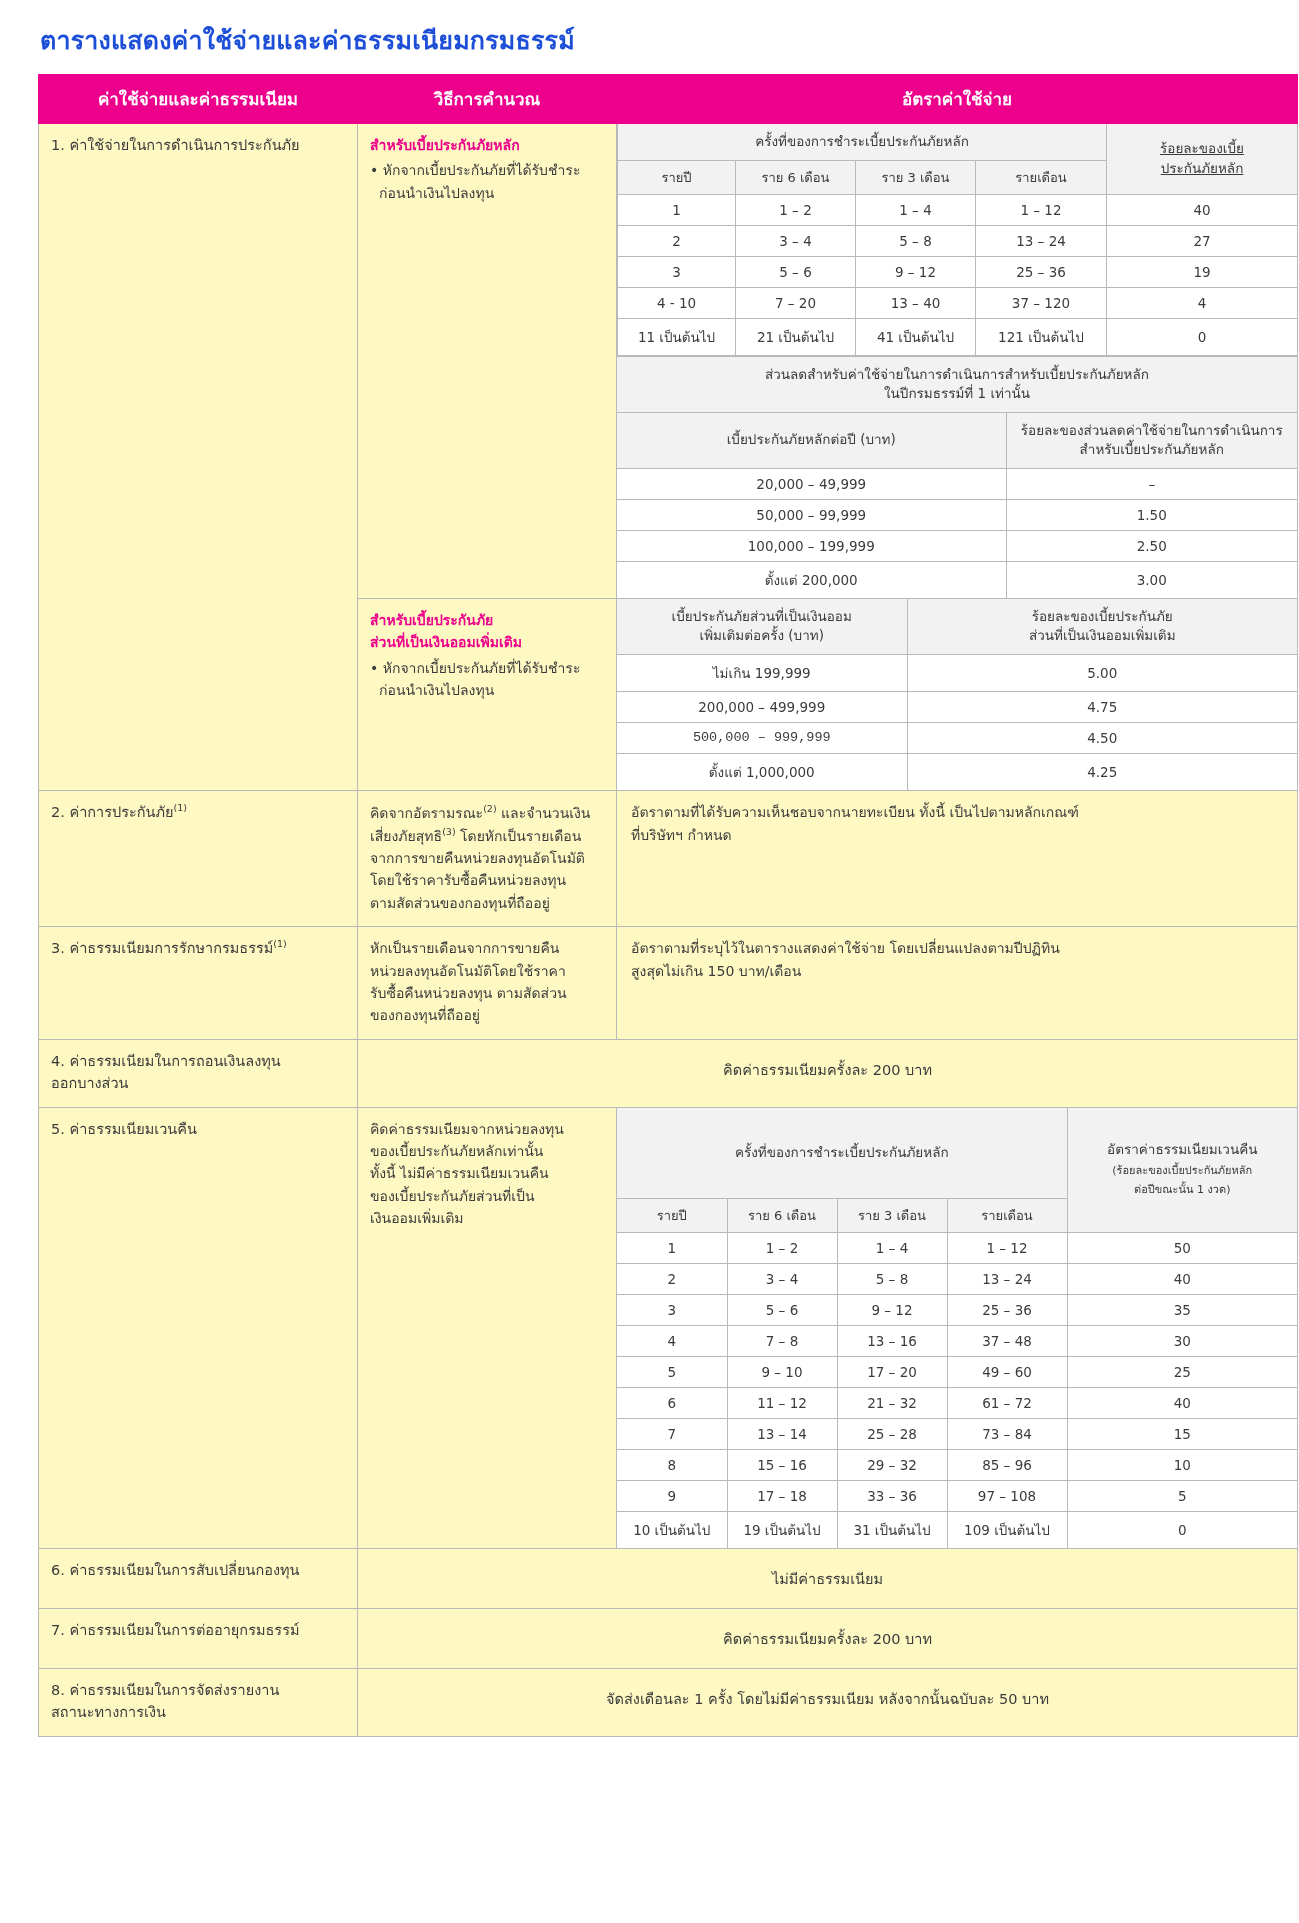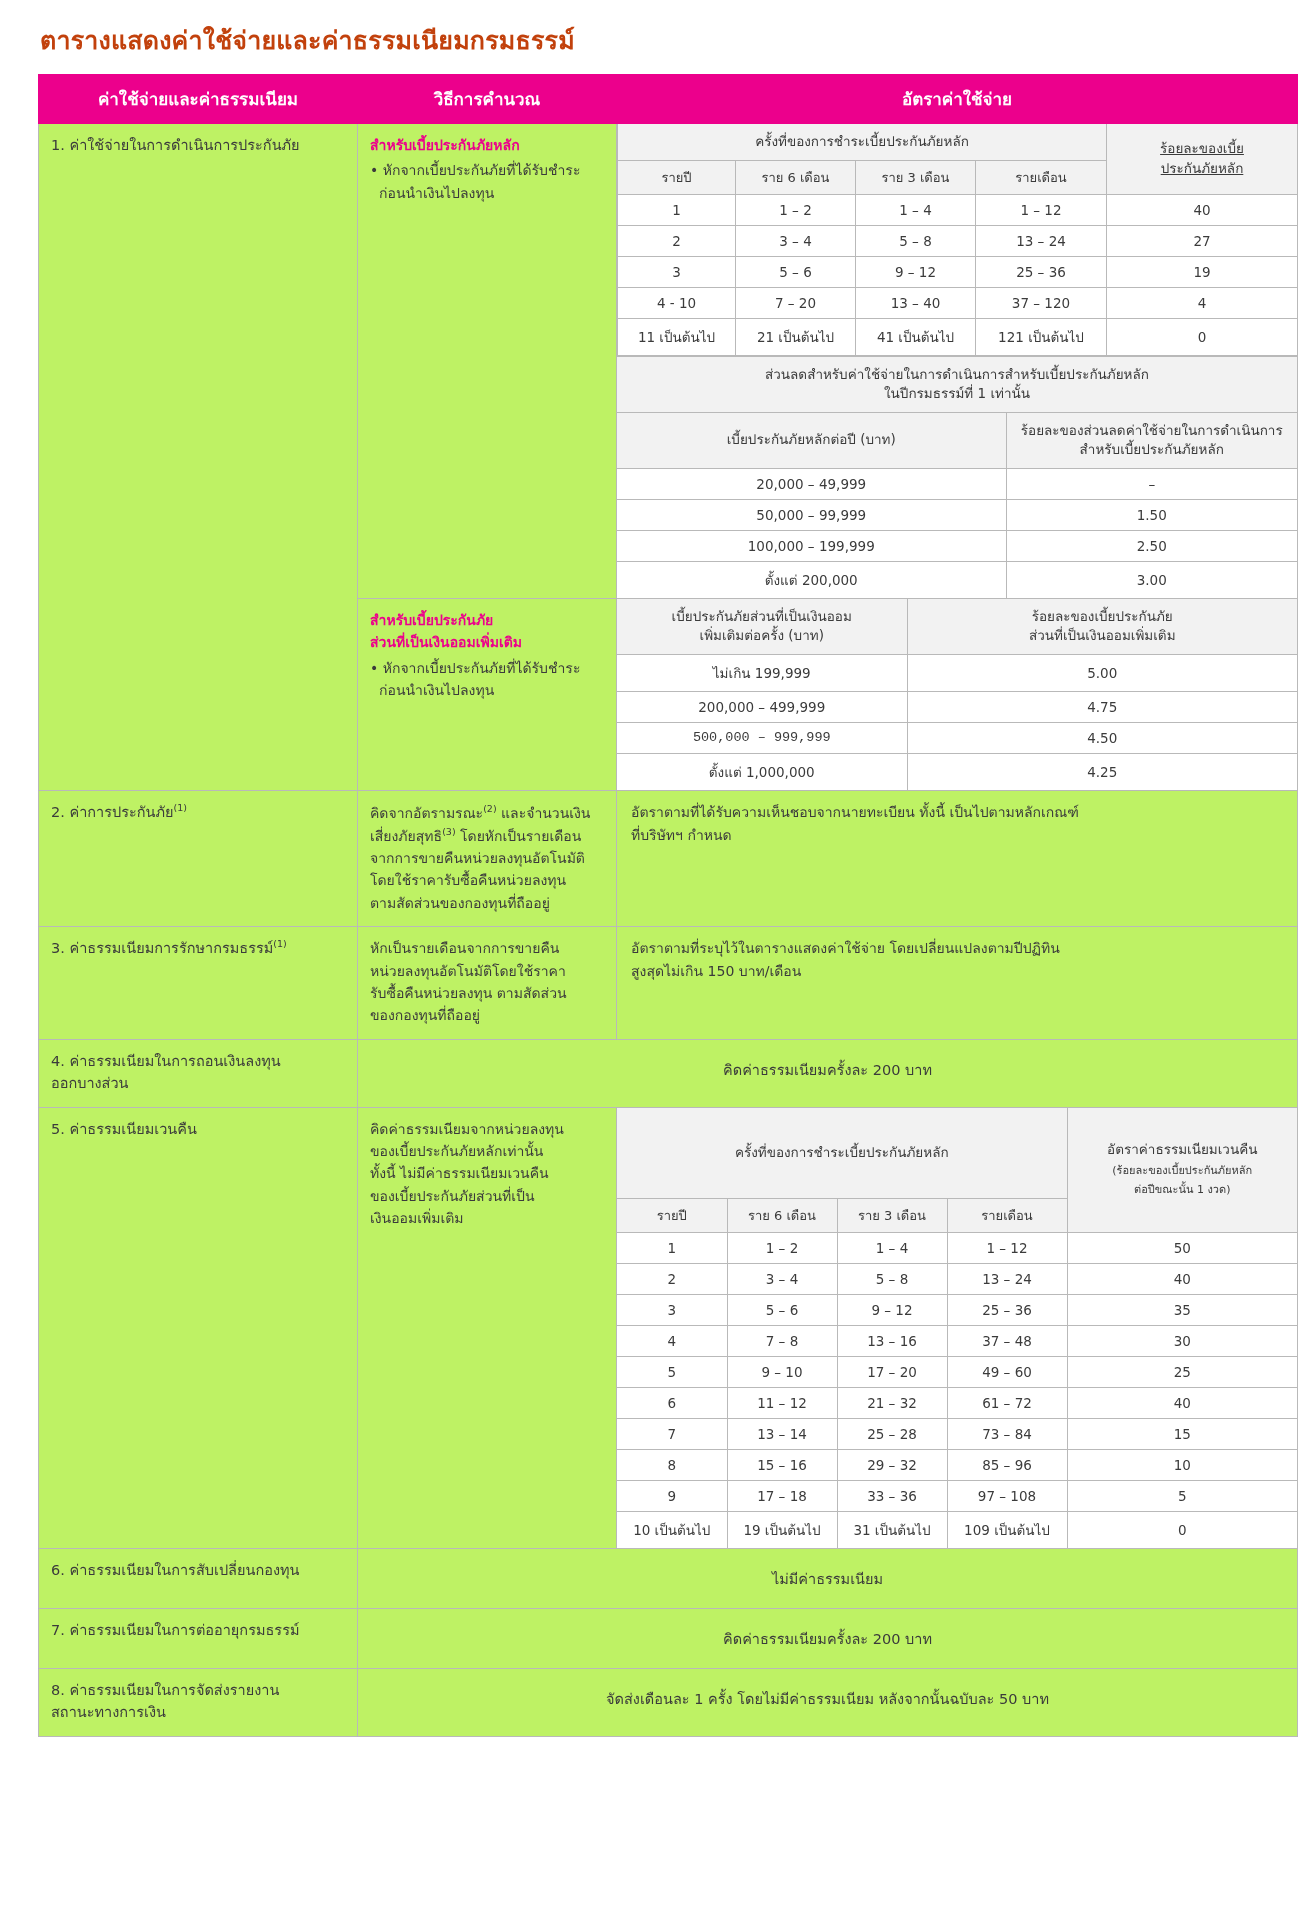--- a/index.html
+++ b/index.html
@@ -9,21 +9,21 @@
     font-family:"DejaVu Sans","Liberation Sans",sans-serif;
     color:#3b3b3b;
     -webkit-font-smoothing:antialiased;
   }
   .page{
     width:1299px;
     box-sizing:border-box;
     padding:14px 28px 30px 38px;
   }
   .doc-title{
-    color:#c2410c;
+    color:#1d4ed8;
     font-size:25px;
     font-weight:bold;
     letter-spacing:.2px;
     margin:6px 0 14px 2px;
   }
   table.main{
     border-collapse:collapse;
     width:1232px;
     table-layout:fixed;
   }
@@ -34,21 +34,21 @@
     font-weight:bold;
     padding:10px 4px 11px 4px;
     border:1px solid #ec008c;
     text-align:center;
     vertical-align:middle;
   }
   table.main > tbody > tr > td{
     border:1px solid #b9b9b9;
     vertical-align:top;
     padding:0;
-    background:#bef264;
+    background:#fef9c3;
   }
   .cellpad{padding:10px 12px 12px 12px;}
   .col1{width:310px;}
   .col2{width:250px;}
   .col3{width:672px;}
 
   .item-title{font-size:14.5px;line-height:1.55;color:#3b3b3b;}
   .sup{font-size:9.5px;vertical-align:super;}
   .method{font-size:14px;line-height:1.6;color:#3b3b3b;}
   .method .pink{color:#ec008c;font-weight:bold;display:block;}

